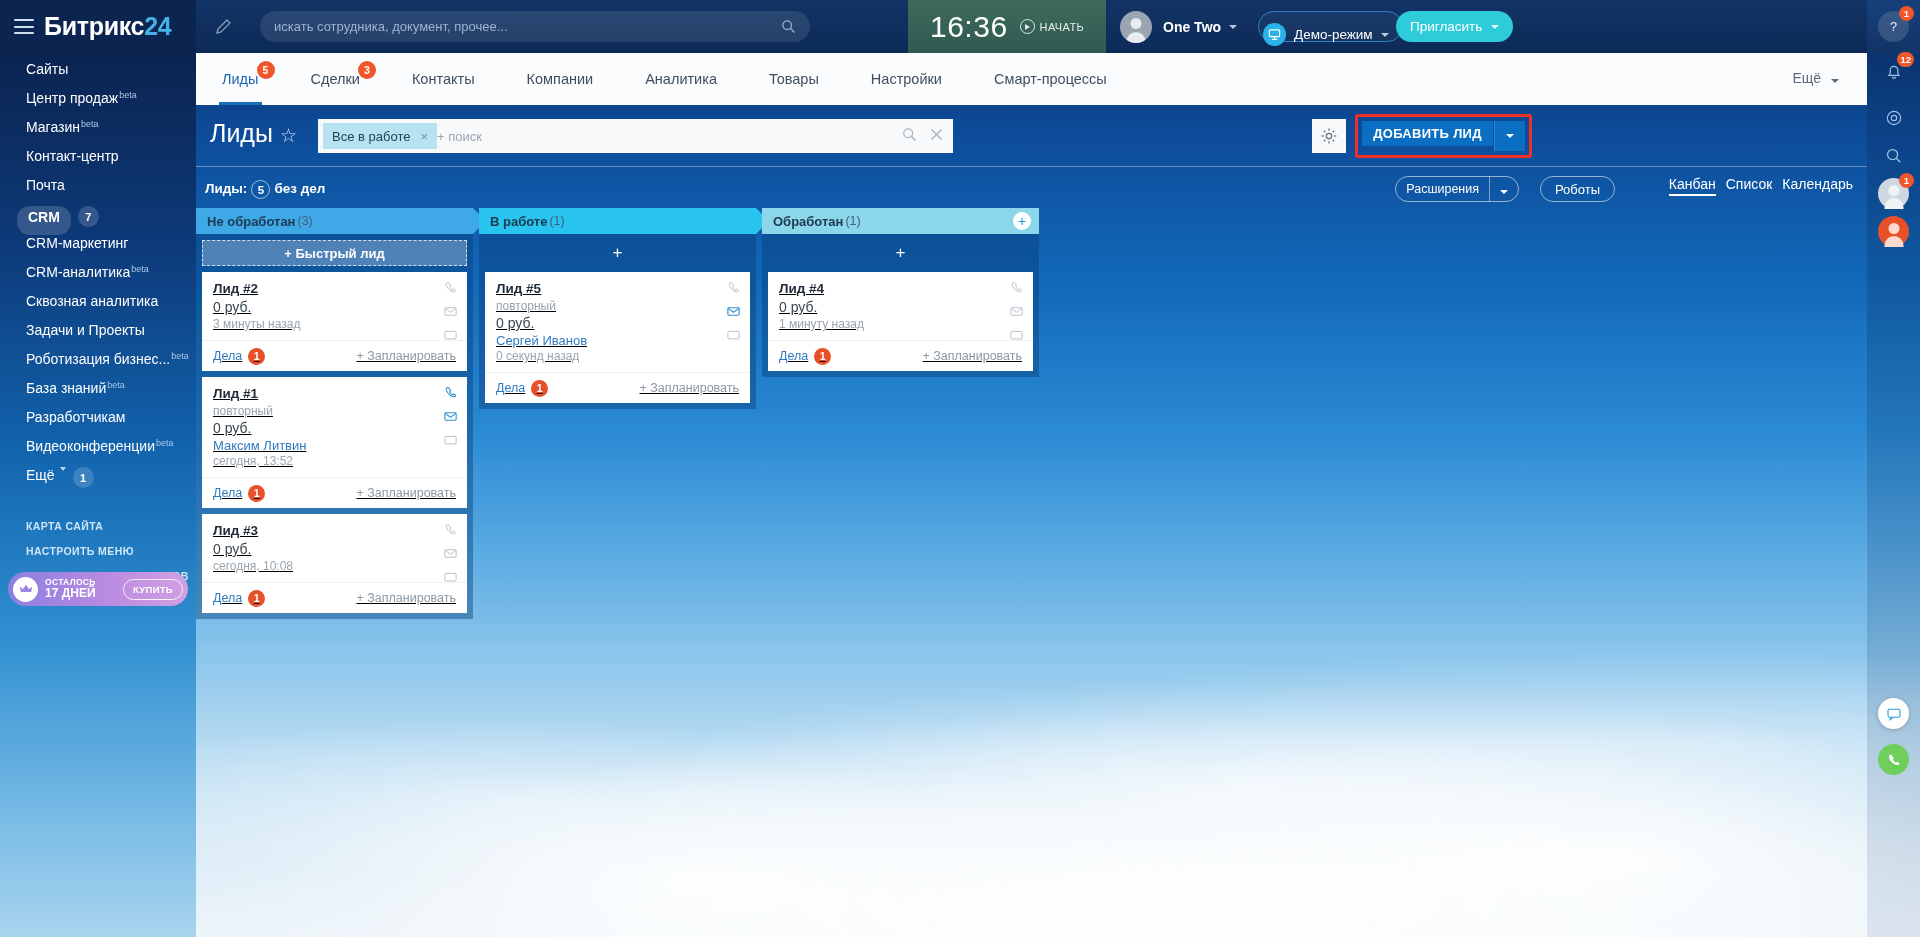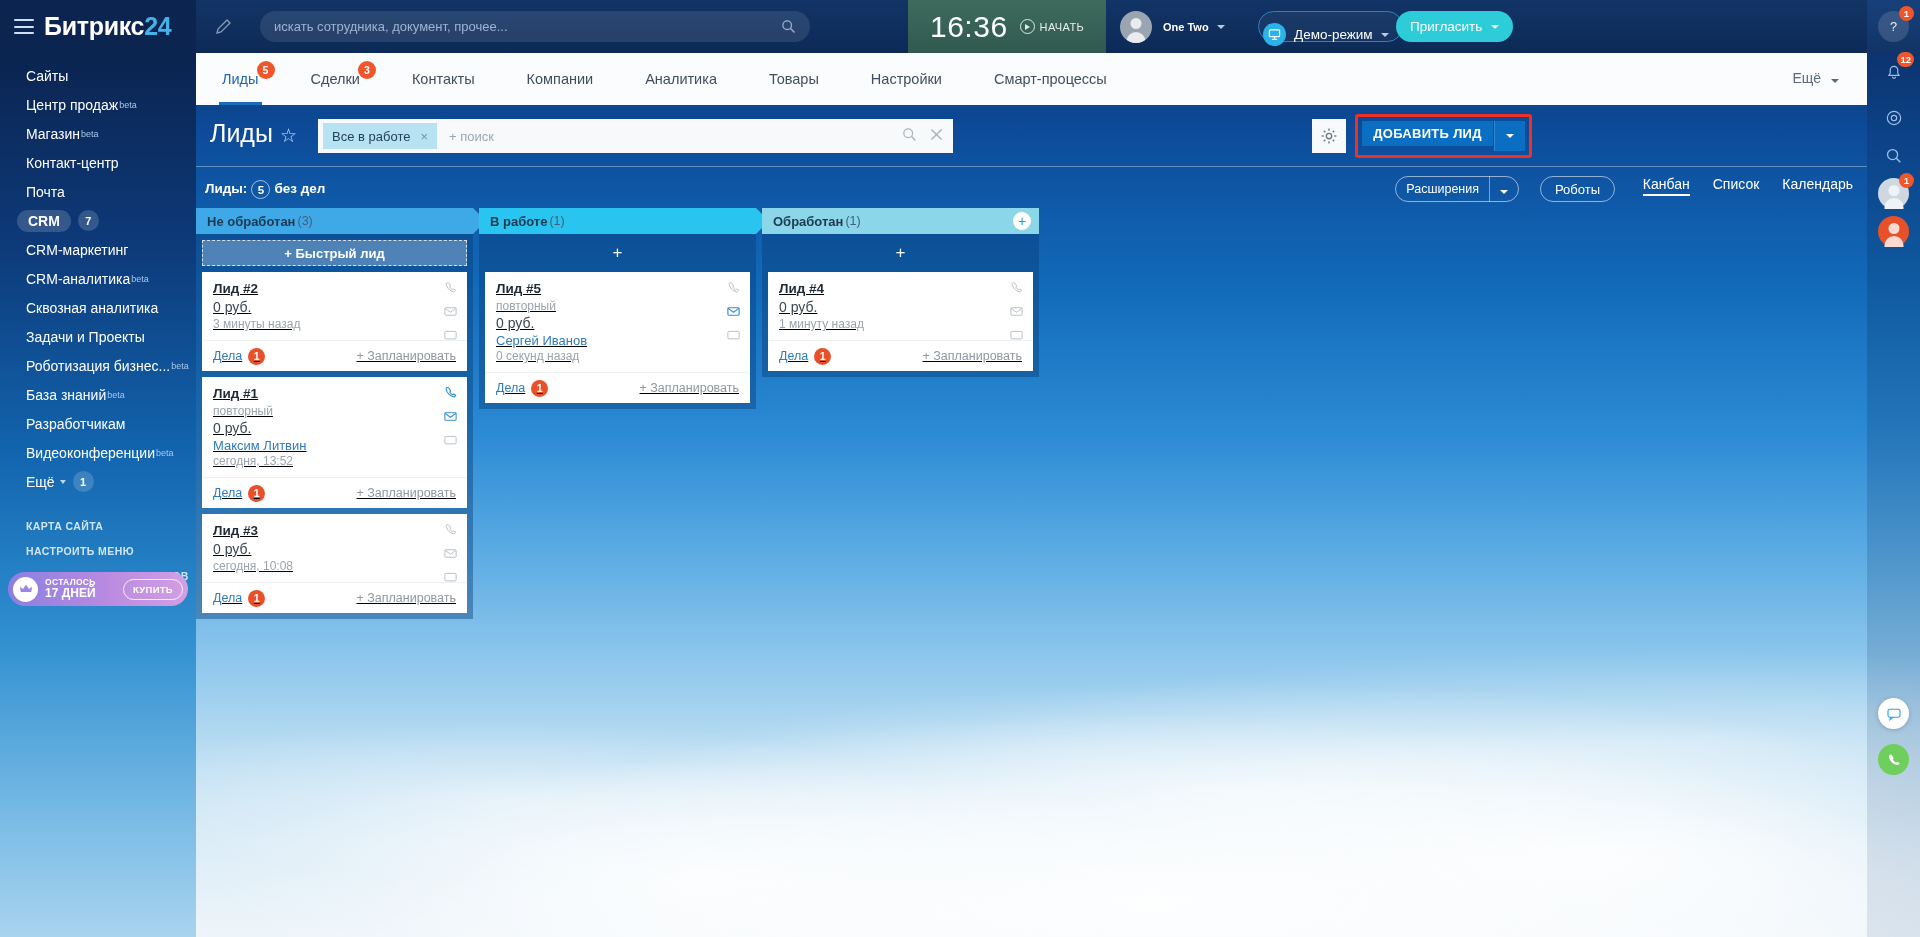--- a/index.html
+++ b/index.html
@@ -65,21 +65,21 @@
     display: inline-flex; align-items: center; justify-content: center; margin-right: 5px; }
   .play-tri { width:0;height:0;border-left:5px solid #dfe9e6;border-top:3.2px solid transparent;border-bottom:3.2px solid transparent; margin-left:1.5px;}
   .start-label { font-size: 11px; color: #e6efec; letter-spacing: .4px; }
   #user-block { position: absolute; left: 1120px; top: 0; height: 53px;
     display: flex; align-items: center; }
   .avatar-circle { width: 32px; height: 32px; border-radius: 50%;
     background: #9aa5b1; display:flex; align-items:flex-end; justify-content:center; overflow:hidden; }
   .avatar-inner { position: relative; width: 32px; height: 32px; }
   .avatar-inner .h { position:absolute; left:50%; transform:translateX(-50%); top:7px; width:11px;height:11px;border-radius:50%;background:#e8ecef;}
   .avatar-inner .b { position:absolute; left:50%; transform:translateX(-50%); bottom:0; width:19px;height:11px;border-radius:11px 11px 0 0;background:#e8ecef;}
-  .user-name { font-size: 11px; color: #ffffff; font-weight: bold; margin-left: 11px; }
+  .user-name { font-size: 14px; color: #ffffff; font-weight: bold; margin-left: 11px; }
   .caret { display:inline-block; width:0;height:0;border-left:4px solid transparent;border-right:4px solid transparent;border-top:4.5px solid #b9cade; margin-left:8px; }
   #demo-btn {
     position: absolute; left: 1258px; top: 11px; height: 31px; border-radius: 16px;
     border: 1px solid #2f7fc4; display: flex; align-items: center; padding: 16px 13px 0 4px;
     background: rgba(255,255,255,0.04); cursor: pointer;
   }
   .demo-ico { width: 23px; height: 23px; border-radius: 50%; background: #29b3e8;
     display:flex; align-items:center; justify-content:center; margin-right: 8px; }
   .demo-ico svg { width: 13px; height: 13px; }
   .demo-label { font-size: 13.5px; color: #ffffff; }
@@ -117,21 +117,21 @@
   #toolbar { position: absolute; left: 196px; top: 105px; width: 1671px; height: 60px; z-index: 15; }
   #page-title { position: absolute; left: 14px; top: 14px; font-size: 25px; color: #ffffff; font-weight: 300; }
   .star { display: inline-block; margin-left: 7px; font-size: 19px; color: #cfe2f3; }
   #filter-bar {
     position: absolute; left: 122px; top: 14px; width: 635px; height: 34px;
     background: #f7f9fb; display: flex; align-items: center;
   }
   .filter-chip { height: 26px; margin-left: 5px; background: #b6e2f2; display: flex; align-items: center;
     padding: 0 9px; font-size: 13px; color: #24425c; }
   .chip-x { margin-left: 10px; color: #6f93a8; font-size: 13px; cursor: pointer; }
-  .filter-plus { margin-left: 12px; font-size: 13px; color: #9aa7b4; cursor: pointer; }
+  .filter-plus { font-size: 13px; color: #9aa7b4; cursor: pointer; }
   #filter-icons { position: absolute; right: 9px; top: 8px; display: flex; align-items: center; gap: 12px; }
   #gear-btn { position: absolute; left: 1116px; top: 14px; width: 34px; height: 34px;
     background: #f7f9fb; display: flex; align-items: center; justify-content: center; cursor: pointer; }
   #addlead-wrap { position: absolute; left: 1159px; top: 9px; width: 177px; height: 44px;
     border: 3px solid #ee3124; border-radius: 3px; display: flex; align-items: center; }
   #addlead-btn { position: absolute; left: 4px; top: 4px; width: 131px; height: 25px;
     background: #0a6fc2; color: #fff; font-size: 13px; font-weight: bold; letter-spacing: .3px;
     display: flex; align-items: center; justify-content: center; cursor: pointer; }
   #addlead-caret { position: absolute; left: 136px; top: 4px; width: 31px; height: 30px;
     background: #0a6fc2; border-left: 1px solid #2f87d0; display: flex; align-items: center;
@@ -144,21 +144,21 @@
     min-width: 19px; height: 19px; border-radius: 10px; border: 1px solid rgba(255,255,255,0.6);
     font-size: 11.5px; margin: 0 4px; padding: 0 4px; vertical-align: middle; }
   #ext-btn { position: absolute; right: 348px; top: 9px; height: 26px; border-radius: 14px;
     border: 1px solid rgba(255,255,255,0.55); display: flex; align-items: center; cursor: pointer; }
   #ext-btn .lbl { font-size: 12.5px; color: #ffffff; padding: 0 10px; }
   #ext-btn .sep { width: 1px; height: 26px; background: rgba(255,255,255,0.45); }
   #ext-btn .cr { padding: 0 10px; }
   #robots-btn { position: absolute; right: 252px; top: 9px; height: 26px; border-radius: 14px;
     border: 1px solid rgba(255,255,255,0.55); display: flex; align-items: center;
     padding: 0 14px; font-size: 13px; color: #ffffff; cursor: pointer; }
-  #view-switch { position: absolute; right: 14px; top: 9px; display: flex; align-items: center; gap: 23px; }
+  #view-switch { position: absolute; right: 14px; top: 9px; display: flex; align-items: center; gap: 10px; }
   .vswitch { font-size: 14px; color: #ffffff; cursor: pointer; position: relative; padding-bottom: 4px; }
   .vswitch.active::after { content:''; position:absolute; left:0; right:0; bottom:0; height:2px; background:#ffffff; }
   
   #kanban { position: absolute; left: 196px; top: 208px; width: 1671px; height: 729px; z-index: 12; }
   .kcol { position: absolute; top: 0; width: 277px; }
   .kcol-head { height: 26px; position: relative; display: flex; align-items: center; padding-left: 11px; }
   .kcol-head .arrow { position: absolute; right: -13px; top: 0; width: 0; height: 0;
     border-top: 13px solid transparent; border-bottom: 13px solid transparent; }
   .kcol-title { font-size: 13px; color: #1d3a52; font-weight: bold; z-index: 2; }
   .kcol-num { font-size: 12.5px; color: #40617d; font-weight: normal; margin-left: 2px; }
@@ -188,21 +188,21 @@
   .col-plus { position: absolute; right: 8px; top: 4px; width: 18px; height: 18px; border-radius: 50%;
     background: #ffffff; display: flex; align-items: center; justify-content: center;
     color: #2196d8; font-size: 14px; line-height: 1; cursor: pointer; }
   
   .float-btn { position: absolute; right: 11px; width: 31px; height: 31px; border-radius: 50%;
     display: flex; align-items: center; justify-content: center; cursor: pointer; z-index: 33; }
   
   #sidebar { position: absolute; left: 0; top: 53px; width: 196px; height: 884px; z-index: 25; }
   #sidebar-bg { position: absolute; inset: 0;
     background: linear-gradient(180deg, #0b2450 0%, #0d3a7a 22%, #1264ae 45%, #2f8fd0 66%, #73b8e4 85%, #a9d4ef 100%); }
-  .sb-item { position: relative; height: 29px; display: flex; align-items: center;
+  .sb-item { position: relative; height: 29px; display: flex; 
     padding-left: 26px; font-size: 14px; color: #ffffff; cursor: pointer; white-space: nowrap; }
   .sb-item sup { font-size: 9px; color: #a9c6e6; vertical-align: super; margin-left: 1px; }
   .sb-pill { background: rgba(255,255,255,0.17); border-radius: 13px; padding: 3px 11px;
     margin-left: -9px; font-weight: bold; }
   .sb-badge { display: inline-flex; align-items: center; justify-content: center;
     min-width: 21px; height: 21px; border-radius: 11px; background: rgba(255,255,255,0.17);
     color: #ffffff; font-size: 11px; font-weight: bold; margin-left: 7px; padding: 0 5px; }
   .sb-link { position: relative; height: 25px; display: flex; align-items: center;
     padding-left: 26px; font-size: 10.5px; font-weight: bold; letter-spacing: .4px;
     color: #cfe5f7; cursor: pointer; }

